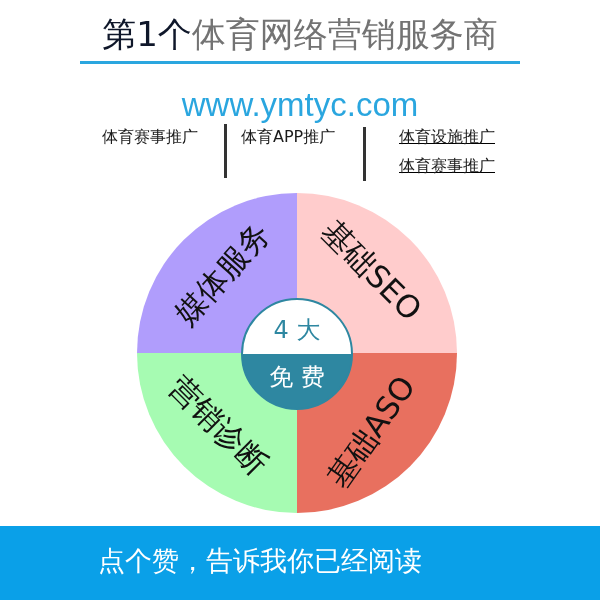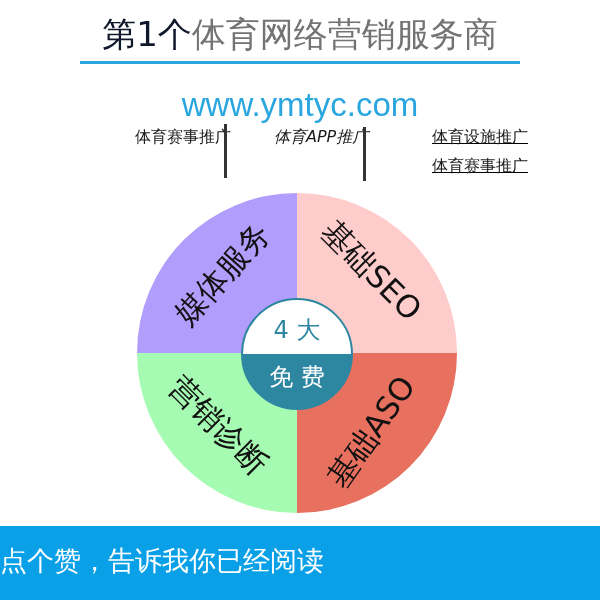--- a/index.html
+++ b/index.html
@@ -20,50 +20,50 @@
       background: #2AA6DF;
     }
     .url {
       position: absolute; left: 0; width: 600px; top: 64px;
       text-align: center; font-family: "Liberation Sans", sans-serif;
       font-size: 33px; line-height: 42px; color: #2AA6DF; margin-top: 20px;
     }
     .services { position: absolute; top: 122px; left: 0; width: 600px; height: 64px; }
     .svc-col { position: absolute; top: 0; }
     .svc-item {
-      font-size: 16px; line-height: 29px; color: #1a1a1a; white-space: nowrap; margin-left: 33px;
+      font-size: 16px; line-height: 29px; color: #1a1a1a; white-space: nowrap;
     }
     .vdiv { position: absolute; width: 3px; background: #333; }
     .pie { position: absolute; left: 0; top: 0; }
     .pie text { font-family: "DejaVu Sans", sans-serif; }
     .footer {
       position: absolute; left: 0; top: 526px; width: 600px; height: 74px;
       background: #0AA0E8;
     }
     .footer-text {
       position: absolute; left: 0; width: 520px; top: 17px;
-      color: #ffffff; font-size: 27px; line-height: 36px;
+      text-align: center; color: #ffffff; font-size: 27px; line-height: 36px;
       white-space: nowrap;
     }
   </style>
 </head>
 <body>
 
 <div class="title">
   <span class="red">第1个</span><span class="blue">体育网络营销服务商</span>
 </div>
 <div class="rule"></div>
 <div class="url">www.ymtyc.com</div>
 
 <div class="services">
   <div class="svc-col" style="left:102px;">
     <div class="svc-item">体育赛事推广</div>
   </div>
   <div class="vdiv" style="left:224px; top:2px; height:54px;"></div>
-  <div class="svc-col" style="left:241px;font-style:italic;">
+  <div class="svc-col" style="left:241px;">
     <div class="svc-item">体育APP推广</div>
   </div>
   <div class="vdiv" style="left:363px; top:5px; height:54px;"></div>
   <div class="svc-col" style="left:399px;text-decoration:underline;">
     <div class="svc-item">体育设施推广</div>
     <div class="svc-item">体育赛事推广</div>
   </div>
 </div>
 
 <svg class="pie" width="600" height="600">

